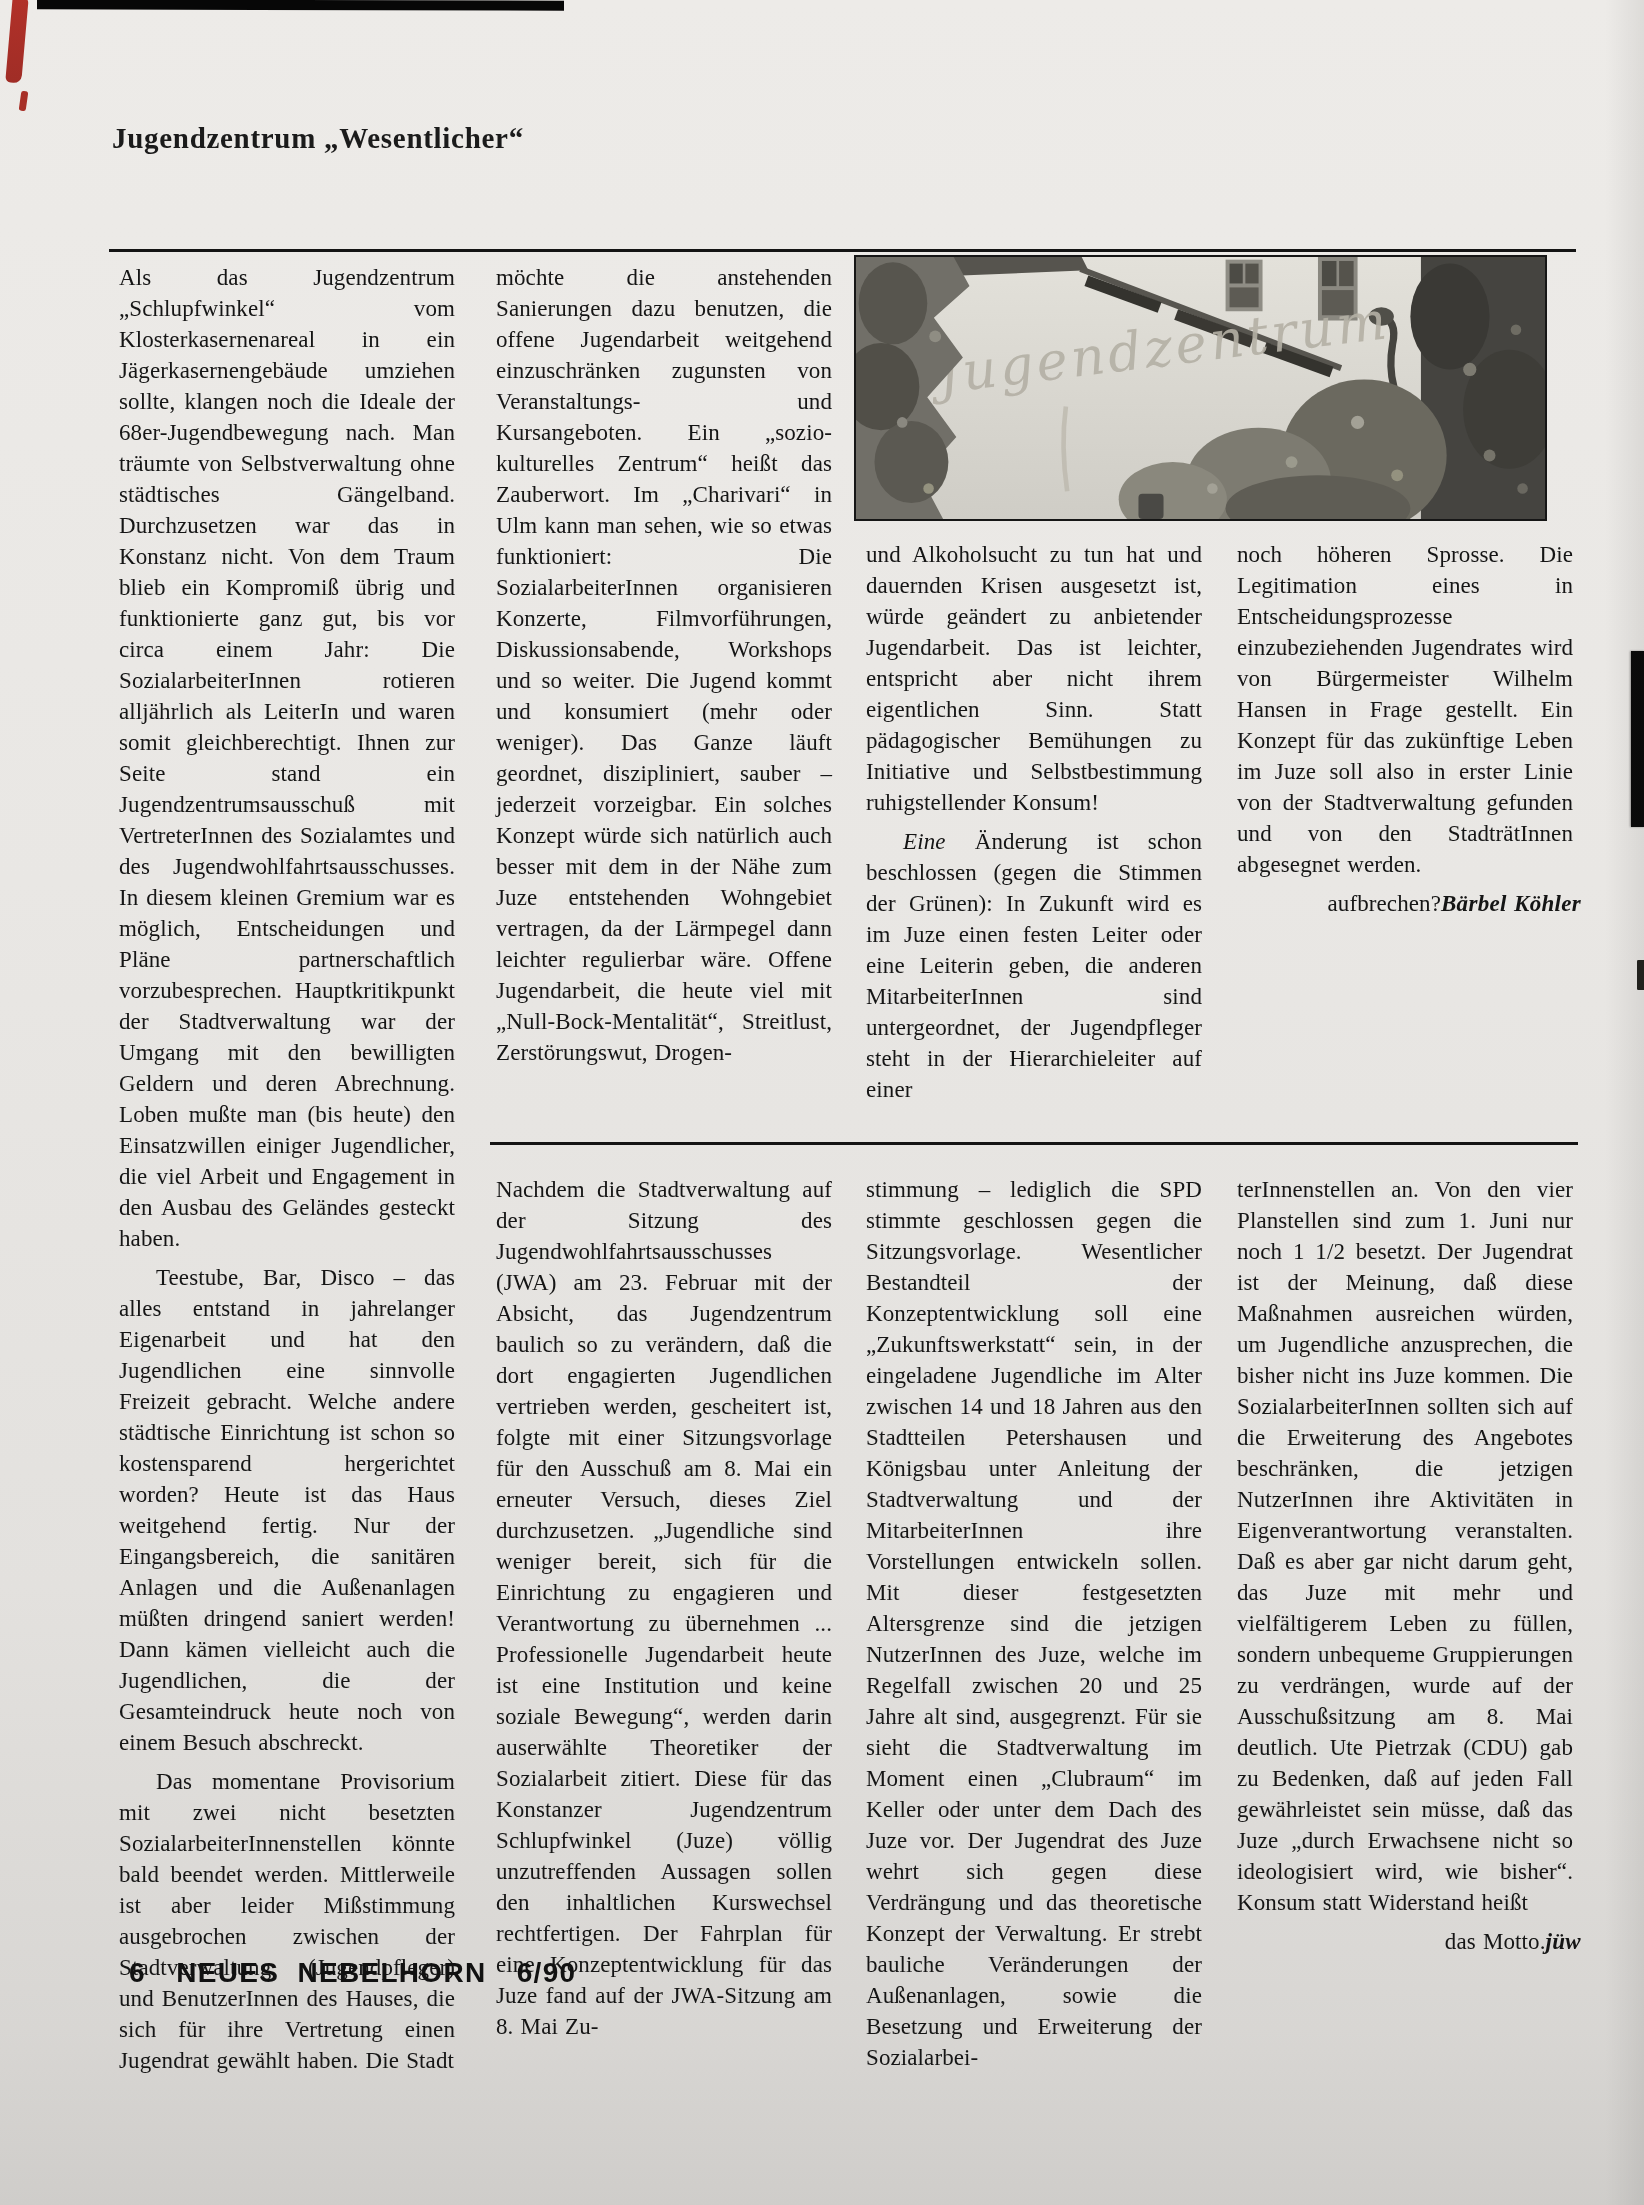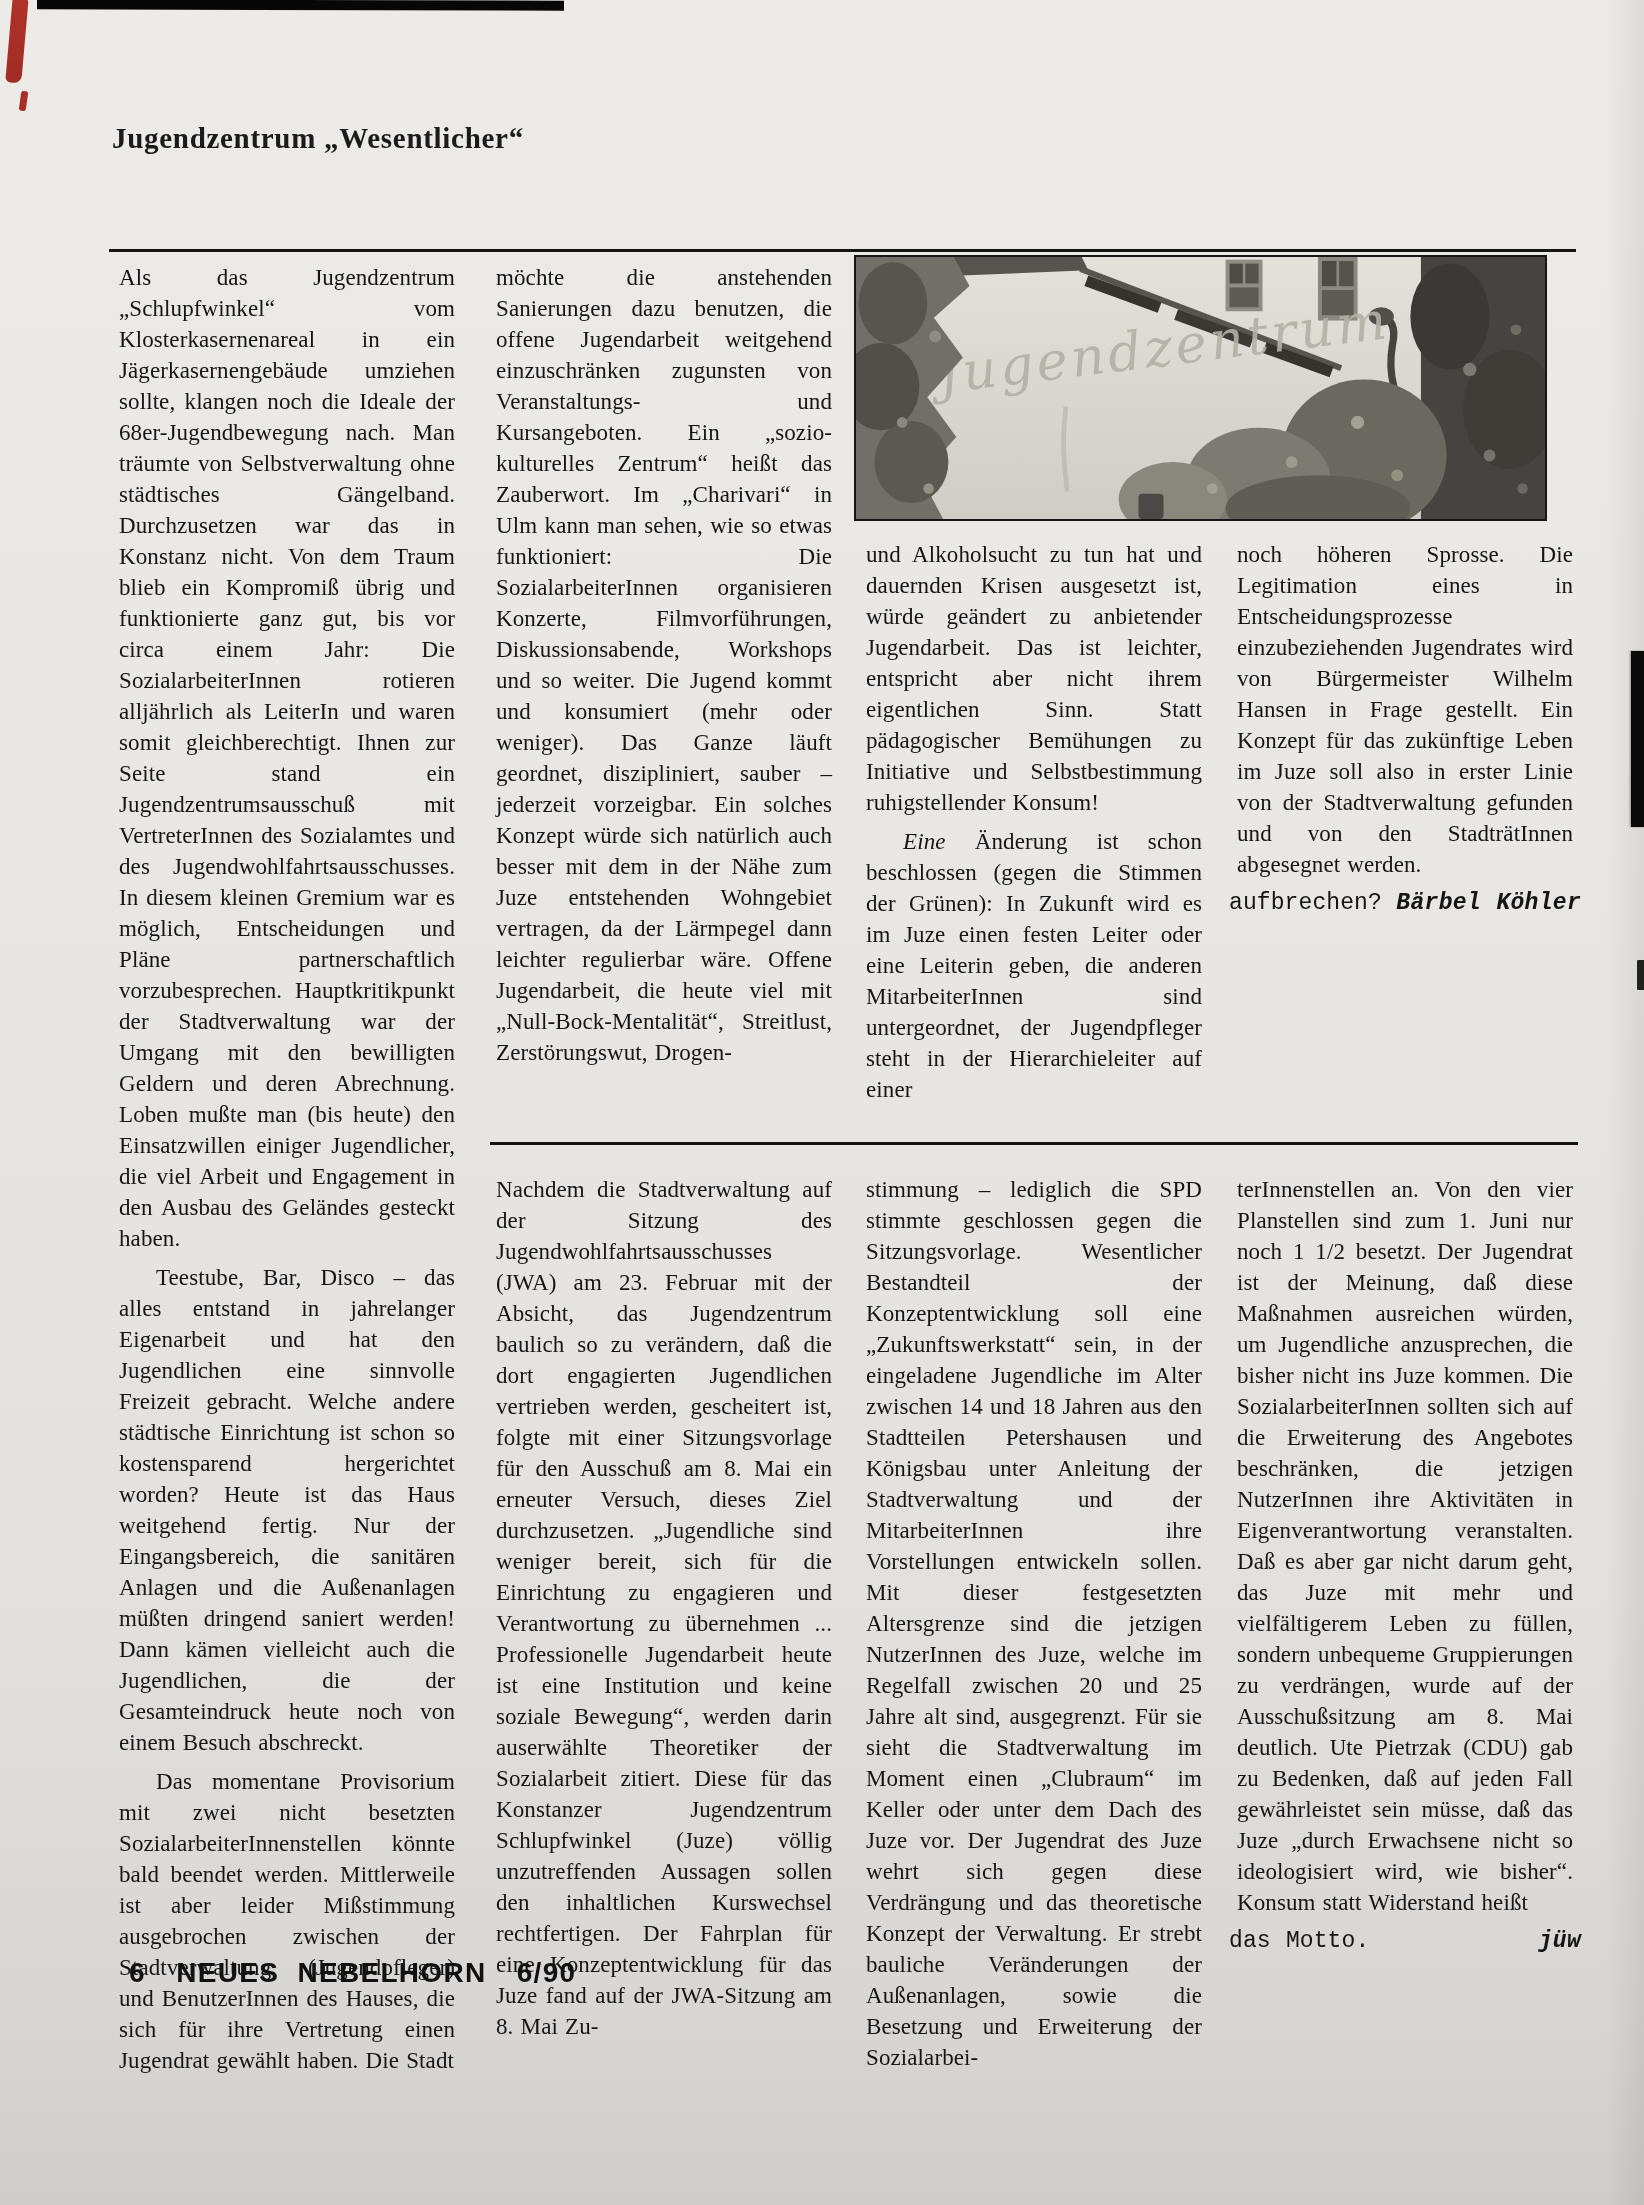--- a/index.html
+++ b/index.html
@@ -43,21 +43,21 @@
   .col p{margin:8px;}
   .col p.ind{text-indent:37px;}
   .c-a1-1{left:111px;top:254px;}
   .c-a1-2{left:488px;top:254px;}
   .c-a1-3{left:858px;top:531px;}
   .c-a1-4{left:1229px;top:531px;}
   .c-a2-1{left:488px;top:1166px;}
   .c-a2-2{left:858px;top:1166px;}
   .c-a2-3{left:1229px;top:1166px;}
   .lead-i{font-style:italic;}
-  .sig{display:flex;justify-content:space-between;align-items:baseline;font-family:Liberation Mono, monospace;}
+  .sig{display:flex;justify-content:flex-end;align-items:baseline;}
   .sig .author{font-style:italic;font-weight:bold;letter-spacing:0.3px;}
   
   .footer{
     position:absolute;left:129px;top:1957px;
     font-family:"Liberation Sans","DejaVu Sans",sans-serif;
     font-weight:bold;font-size:28px;letter-spacing:1.3px;word-spacing:9.2px;color:#111;
   }
   .footer span{margin-right:12px;}
 </style>
 </head>

